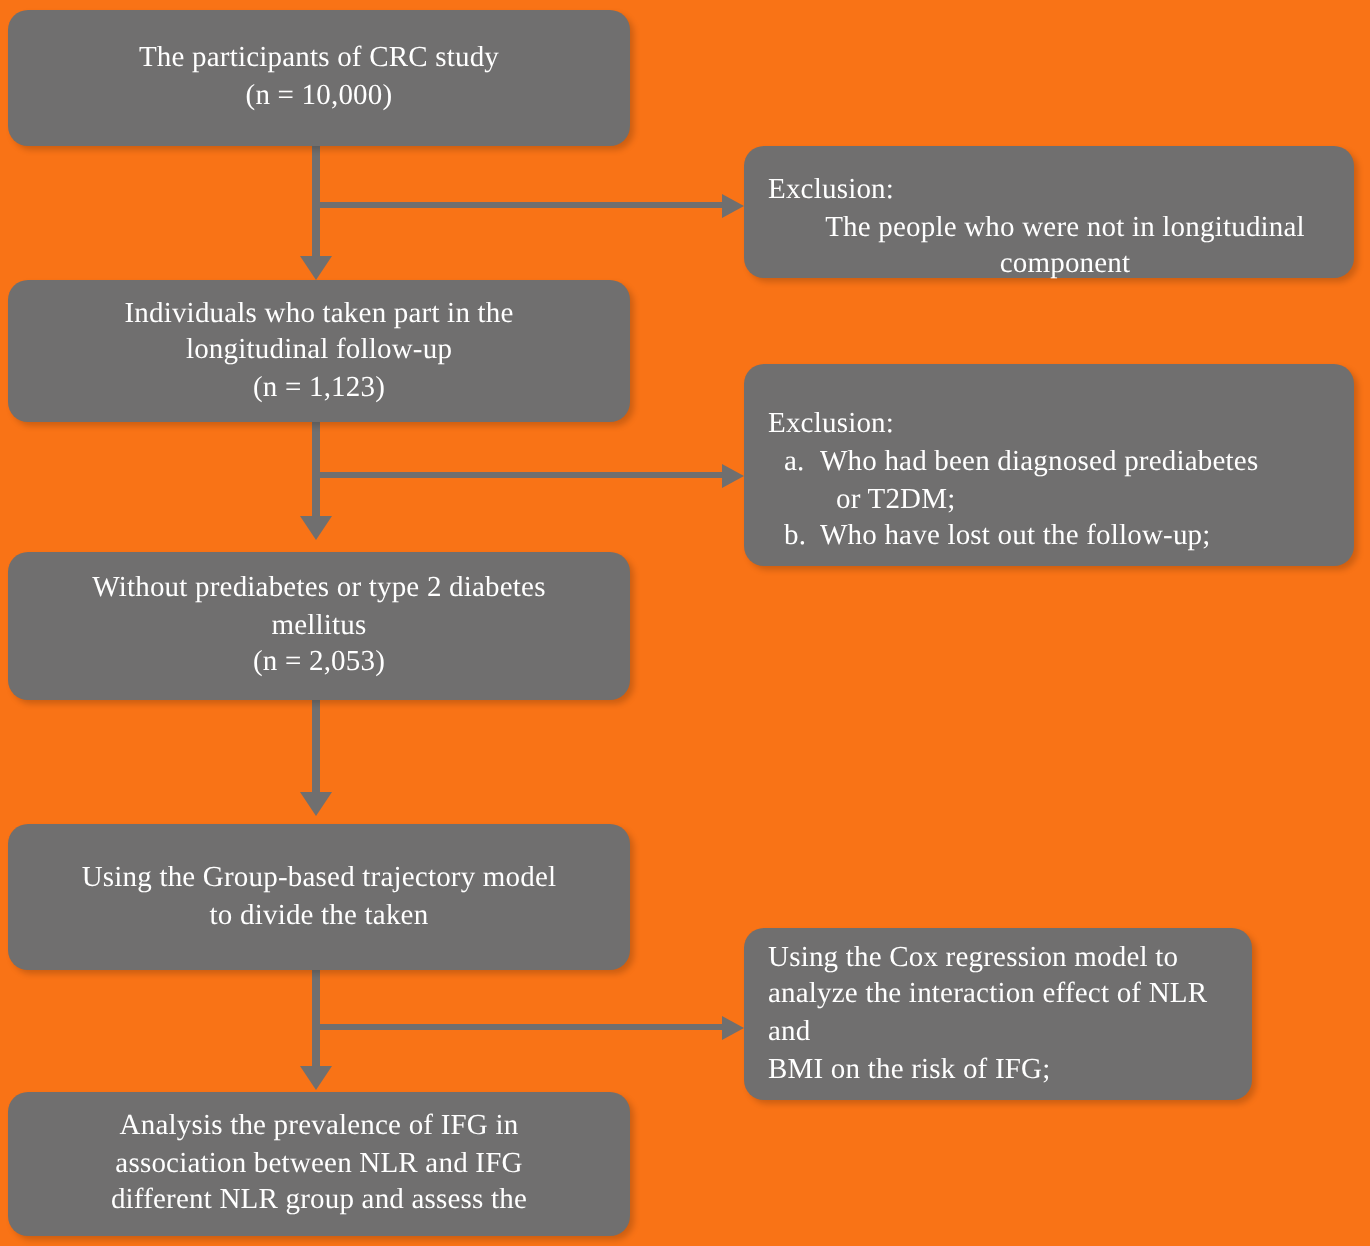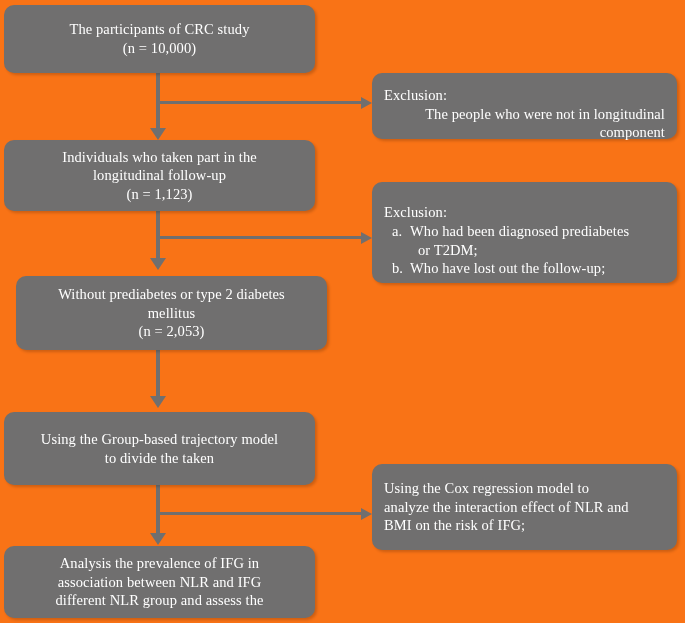--- a/index.html
+++ b/index.html
@@ -46,21 +46,21 @@
   }
   .node .ln { display: block; width: 100%; }
   .node.center .ln { text-align: center; }
 
   
   .excl-head { display: block; width: 100%; margin-top: 16px; }
   .excl-sub {
     display: block;
     width: 100%;
     padding-left: 16px;
-    text-align: right;
+    text-align: center;
     box-sizing: border-box;
   }
   .excl-item {
     display: flex;
     width: 100%;
     box-sizing: border-box;
   }
   .excl-marker {
     flex: 0 0 26px;
     padding-left: 8px;
@@ -129,21 +129,21 @@
     <span class="ln">The participants of CRC study</span>
     <span class="ln">(n = 10,000)</span>
   </div>
 
   <div class="node center" style="left:4px; top:140px; width:311px; height:71px;">
     <span class="ln">Individuals who taken part in the</span>
     <span class="ln">longitudinal follow-up</span>
     <span class="ln">(n = 1,123)</span>
   </div>
 
-  <div class="node center" style="left:16px; top:276px; width:311px; height:74px;">
+  <div class="node center" style="left:4px; top:276px; width:311px; height:74px;">
     <span class="ln">Without prediabetes or type 2 diabetes</span>
     <span class="ln">mellitus</span>
     <span class="ln">(n = 2,053)</span>
   </div>
 
   <div class="node center" style="left:4px; top:412px; width:311px; height:73px;">
     <span class="ln">Using the Group-based trajectory model</span>
     <span class="ln">to divide the taken</span>
   </div>
 
@@ -165,19 +165,19 @@
       <span class="excl-marker">a.</span>
       <span class="excl-text">Who had been diagnosed prediabetes</span>
     </span>
     <span class="excl-cont">or T2DM;</span>
     <span class="excl-item">
       <span class="excl-marker">b.</span>
       <span class="excl-text">Who have lost out the follow-up;</span>
     </span>
   </div>
 
-  <div class="node left-align" style="left:372px; top:464px; width:305px; height:86px;">
+  <div class="node left-align" style="left:372px; top:464px; width:254px; height:86px;">
     <span class="ln">Using the Cox regression model to</span>
     <span class="ln">analyze the interaction effect of NLR and</span>
     <span class="ln">BMI on the risk of IFG;</span>
   </div>
 
 </div>
 
 </body></html>

